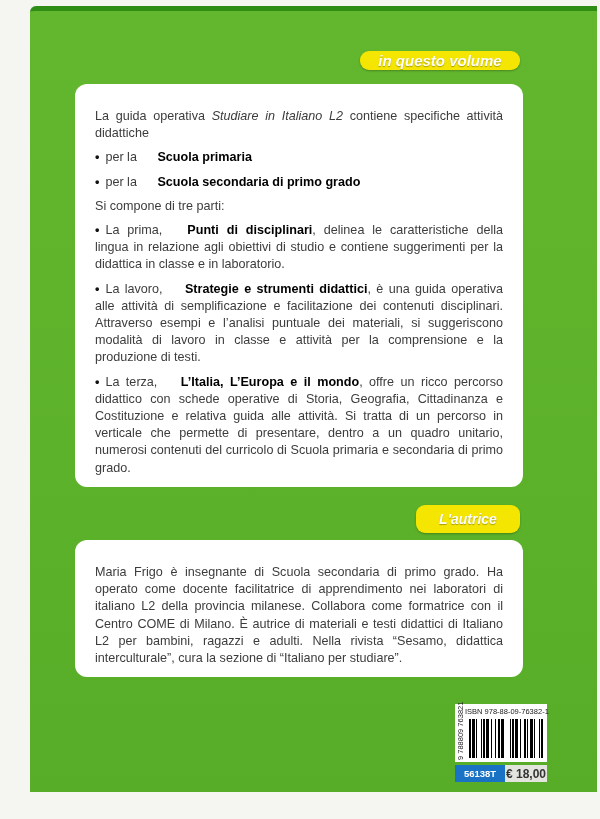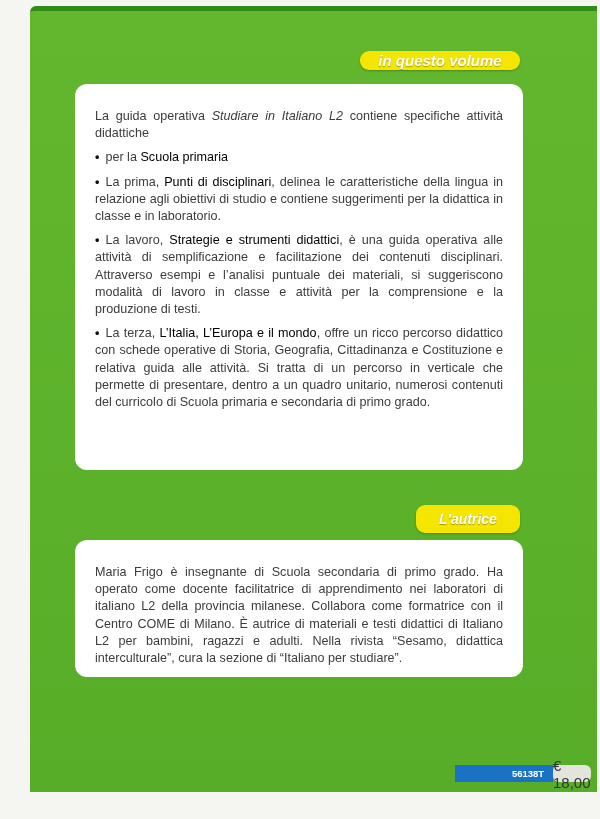--- a/index.html
+++ b/index.html
@@ -44,21 +44,21 @@
     box-sizing:border-box;
     color:#3c3c3c;
     font-size:12.6px;
     line-height:17.2px;
     text-align:justify;
   }
   .panel-volume { top:73px; min-height:386px; }
   .panel-author { top:529px; min-height:127px; }
   .para { margin:0 0 7px 0; }
   .para:last-child { margin-bottom:0; }
-  .para b { color:#000000; font-weight:normal; }
+  .para b { color:#000000; font-weight:bold;margin-left:17px; }
   .para i { font-style:italic; }
   .dot { font-weight:bold; color:#111; margin-right:6px; }
   .barcode-box {
     position:absolute;
     left:425px; top:693px;
     width:92px; height:58px;
     background:#ffffff;
   }
   .isbn-text {
     position:absolute;
@@ -94,61 +94,68 @@
     left:425px; top:754px;
     width:92px; height:17px;
     display:flex;
   }
   .code-box {
     flex:0 0 50px;
     background:#1a72c4;
     color:#ffffff;
     font-size:9.5px;
     font-weight:bold;
-    display:flex; align-items:center; justify-content:center;padding-left:48px;
+    display:flex; align-items:center; justify-content:center;
   }
   .price-box {
     flex:1;
     background:#e4e4df;
     color:#333333;
-    font-size:15px;
-    font-weight:normal;
-    display:flex; align-items:center; justify-content:center;border-radius:6px;
+    font-size:12px;
+    font-weight:bold;
+    display:flex; align-items:center; justify-content:center;
   }
 </style>
 </head>
 <body>
 
 <div class="cover">
 
   <div class="tab tab-volume">
     <span>in questo volume</span>
   </div>
 
   <div class="panel panel-volume">
     <p class="para"><span>La guida operativa </span><i>Studiare in Italiano L2</i><span> contiene specifiche attività didattiche</span></p>
 
     <p class="para"><span class="dot">•</span><span>per la </span><b>Scuola primaria</b></p>
 
+    <p class="para"><span class="dot">•</span><span>per la </span><b>Scuola secondaria di primo grado</b></p>
 
+    <p class="para">Si compone di tre parti:</p>
 
     <p class="para"><span class="dot">•</span><span>La prima, </span><b>Punti di disciplinari</b><span>, delinea le caratteristiche della lingua in relazione agli obiettivi di studio e contiene suggerimenti per la didattica in classe e in laboratorio.</span></p>
 
     <p class="para"><span class="dot">•</span><span>La lavoro, </span><b>Strategie e strumenti didattici</b><span>, è una guida operativa alle attività di semplificazione e facilitazione dei contenuti disciplinari. Attraverso esempi e l’analisi puntuale dei materiali, si suggeriscono modalità di lavoro in classe e attività per la comprensione e la produzione di testi.</span></p>
 
     <p class="para"><span class="dot">•</span><span>La terza, </span><b>L’Italia, L’Europa e il mondo</b><span>, offre un ricco percorso didattico con schede operative di Storia, Geografia, Cittadinanza e Costituzione e relativa guida alle attività. Si tratta di un percorso in verticale che permette di presentare, dentro a un quadro unitario, numerosi contenuti del curricolo di Scuola primaria e secondaria di primo grado.</span></p>
   </div>
 
   <div class="tab tab-author">
     <span>L'autrice</span>
   </div>
 
   <div class="panel panel-author">
     <p class="para">Maria Frigo è insegnante di Scuola secondaria di primo grado. Ha operato come docente facilitatrice di apprendimento nei laboratori di italiano L2 della provincia milanese. Collabora come formatrice con il Centro COME di Milano. È autrice di materiali e testi didattici di Italiano L2 per bambini, ragazzi e adulti. Nella rivista “Sesamo, didattica interculturale”, cura la sezione di “Italiano per studiare”.</p>
   </div>
 
+  <div class="barcode-box">
+    <div class="isbn-text">ISBN 978-88-09-76382-1</div>
+    <div class="barcode-number-vertical">9 788809 763821</div>
+    <div class="barcode-bars"></div>
+  </div>
 
   <div class="price-row">
     <div class="code-box">56138T</div>
     <div class="price-box">€ 18,00</div>
   </div>
 
 </div>
 
 </body></html>

